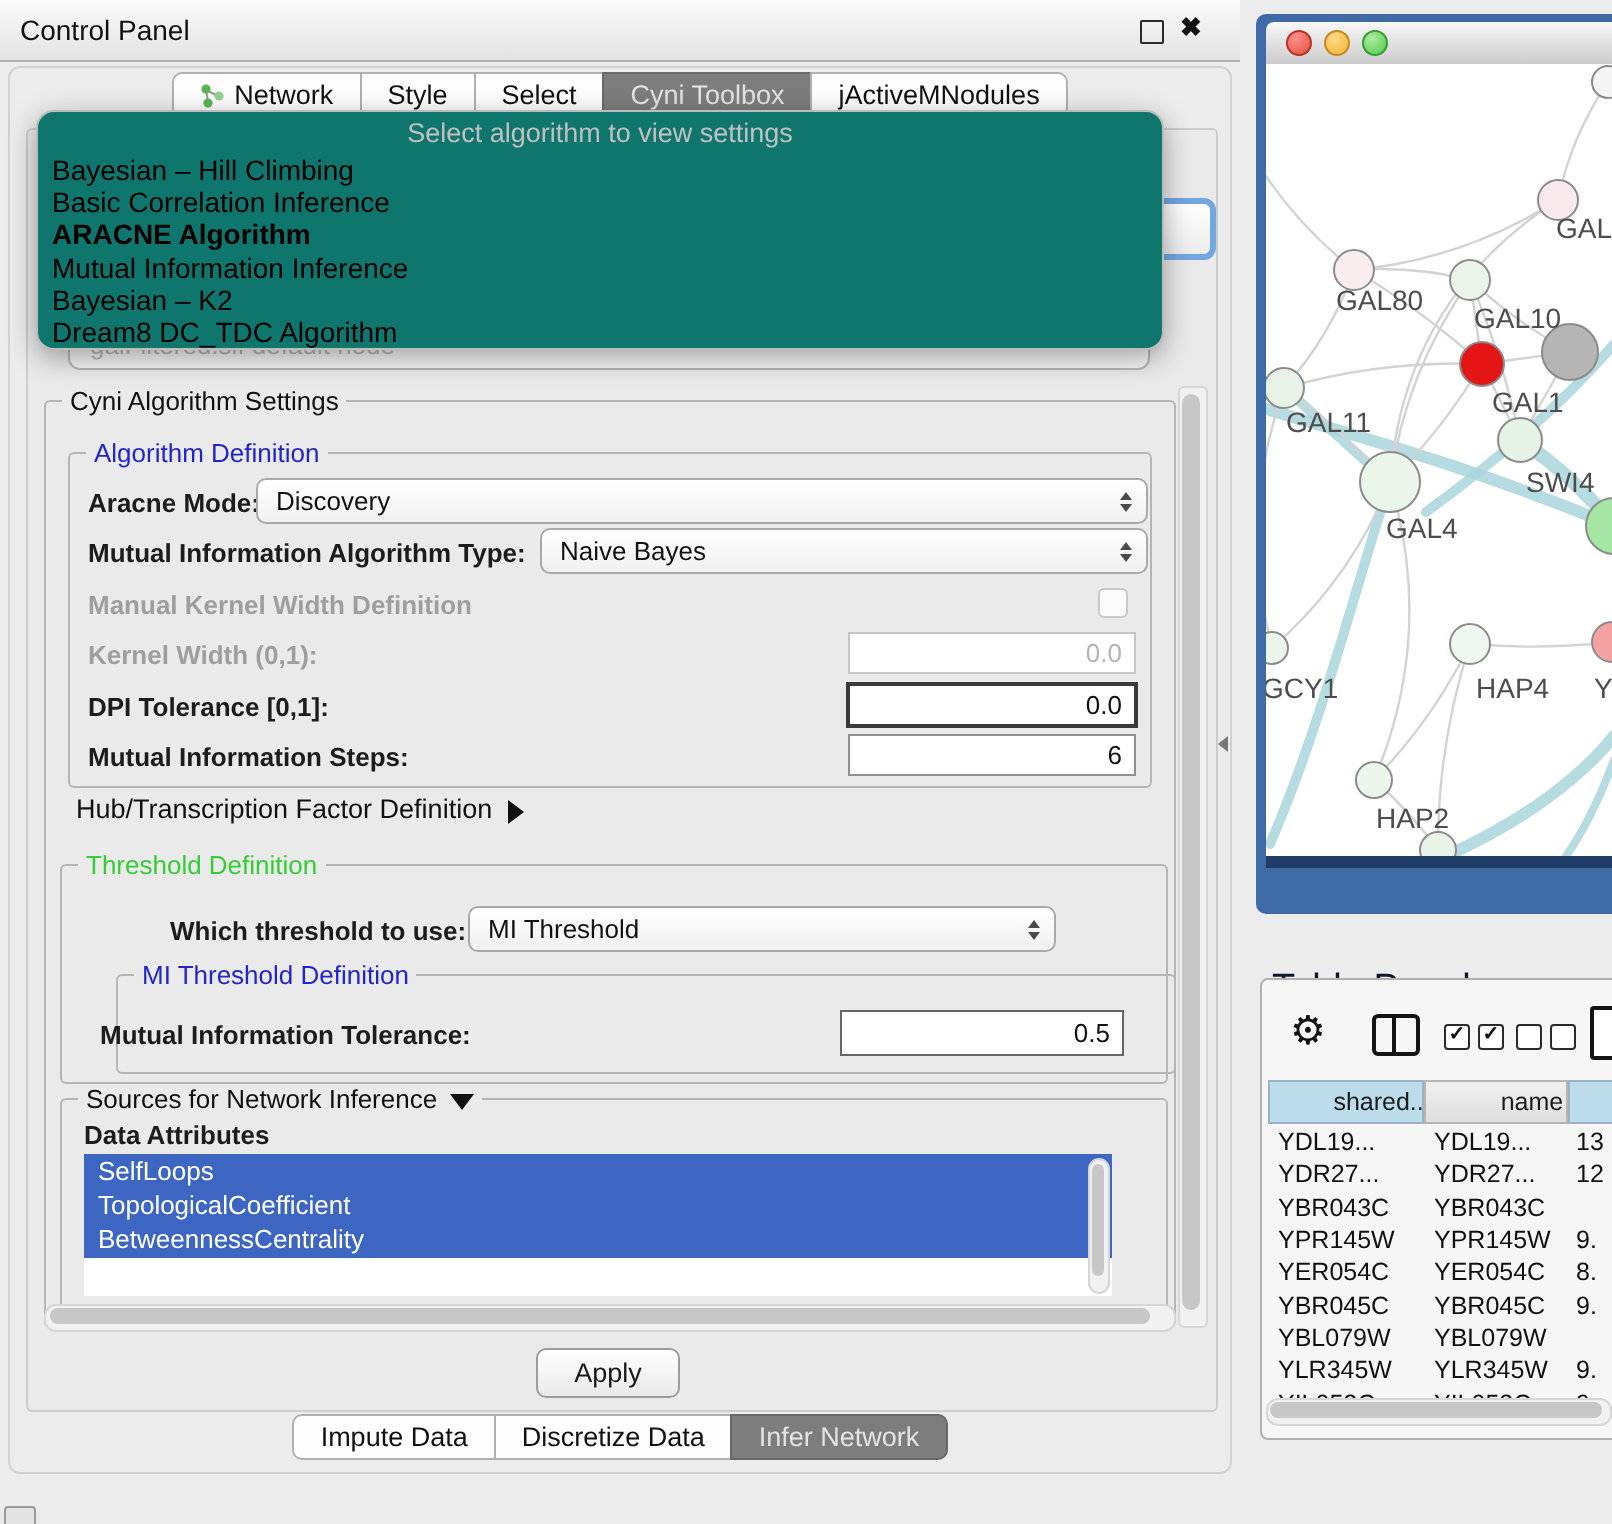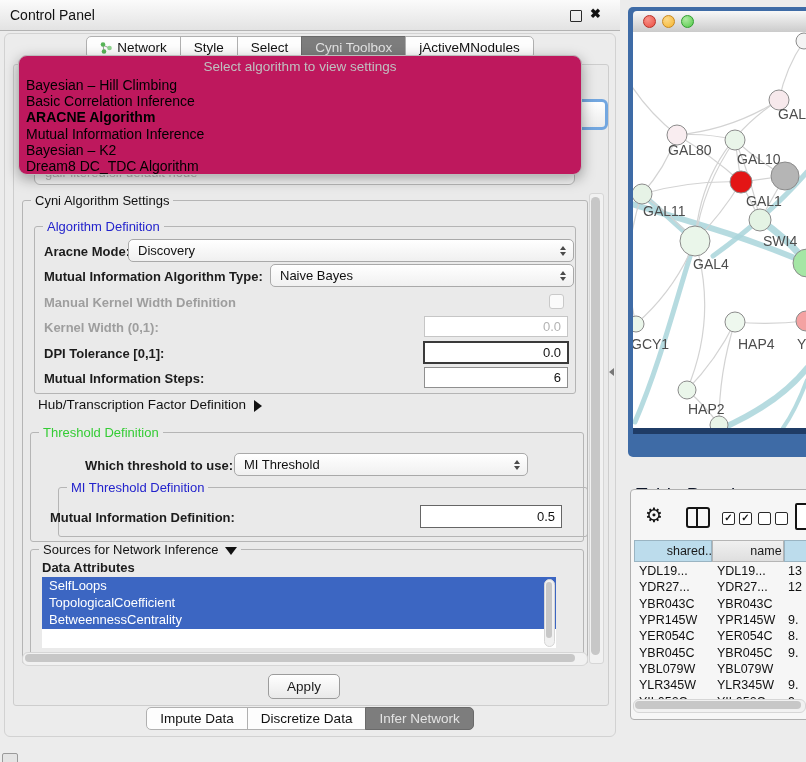--- a/index.html
+++ b/index.html
@@ -16,21 +16,21 @@
   
   .tabbar{position:absolute;left:0;width:620px;display:flex;justify-content:center;}
   .tabbar.top{top:36px;} .tabbar.bottom{top:707px;}
   .tab{display:flex;align-items:center;gap:5px;height:21px;padding:0 13px;background:#fdfdfd;
        border:1px solid #b0b0b0;margin-left:-1px;font-size:13.5px;color:#111;cursor:default;}
   .tab:first-child{border-radius:5px 0 0 5px;margin-left:0;}
   .tab:last-child{border-radius:0 5px 5px 0;}
   .tab.sel{background:#7d7d7d;color:#e3e3e3;border-color:#6a6a6a;}
   .nticon{display:inline-flex;}
   
-  .popup{position:absolute;left:18px;top:55px;width:562px;height:118px;background:#be185d;
+  .popup{position:absolute;left:18px;top:55px;width:562px;height:118px;background:#0f766e;
     border:1px solid #bcbcbc;border-radius:9px;box-shadow:0 4px 14px rgba(0,0,0,.35);z-index:60;}
   .popup-ph{position:absolute;left:0;top:3px;width:100%;text-align:center;font-size:13.5px;color:#c0c0c0;}
   .pitems{position:absolute;left:7px;top:21px;right:7px;}
   .pitem{height:16.2px;line-height:16.2px;font-size:14px;color:#000;}
   .pitem.hl{font-weight:bold;}
   
   .combo-frag{position:absolute;left:576px;top:99px;width:26px;height:25px;border:3px solid #73a7e0;border-radius:6px;
     background:linear-gradient(#ffffff,#ececec);z-index:40;}
   
   .net-combo{position:absolute;left:34px;top:160px;width:541px;height:25px;border:1px solid #b8b8b8;border-radius:6px;
@@ -201,21 +201,21 @@
   <div class="combo" style="left:234px;top:453px;width:294px;height:23px;">
     <span>MI Threshold</span>
     <span class="steppers">
         <span class="tri-u"></span>
         <span class="tri-d"></span>
       </span>
   </div>
   <div class="grp" style="left:42px;top:487px;width:528px;height:48px;margin-left:16px;">
     <span class="gtitle t-blue">MI Threshold Definition</span>
   </div>
-  <span class="lbl" style="left:50px;top:510px;">Mutual Information Definition:</span>
+  <span class="lbl" style="left:50px;top:510px;">Mutual Information Tolerance:</span>
   <div class="fld" style="left:420px;top:505px;width:142px;height:23px;border-color:#666;">
     <span>0.5</span>
   </div>
 
   <div class="grp" style="left:30px;top:549px;width:552px;height:104px;">
     <span class="gtitle">
       <span>Sources for Network Inference</span><span class="arr-d"></span>
     </span>
   </div>
   <span class="lbl" style="left:42px;top:560px;">Data Attributes</span>

